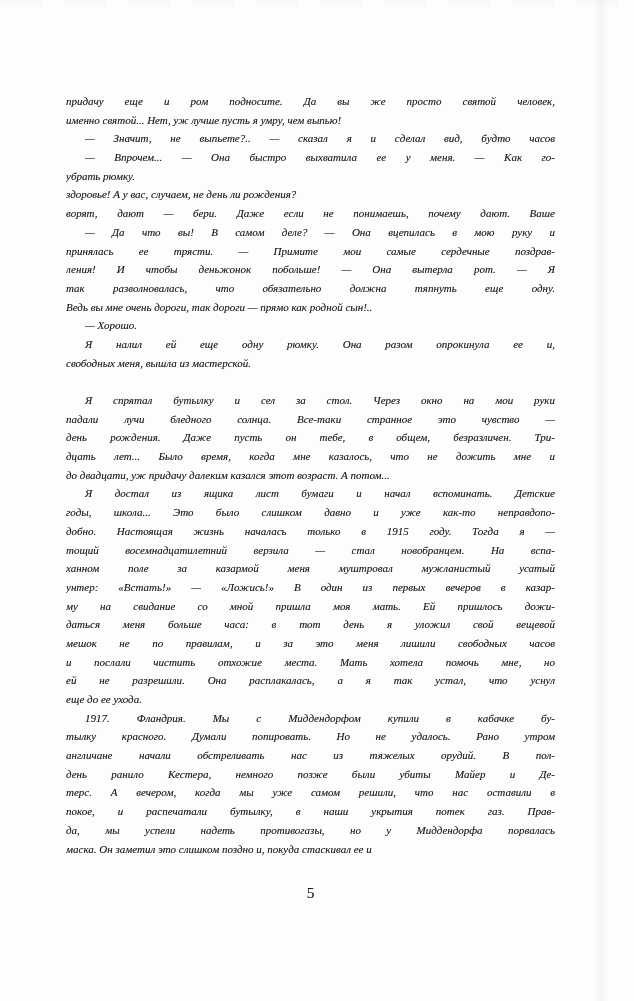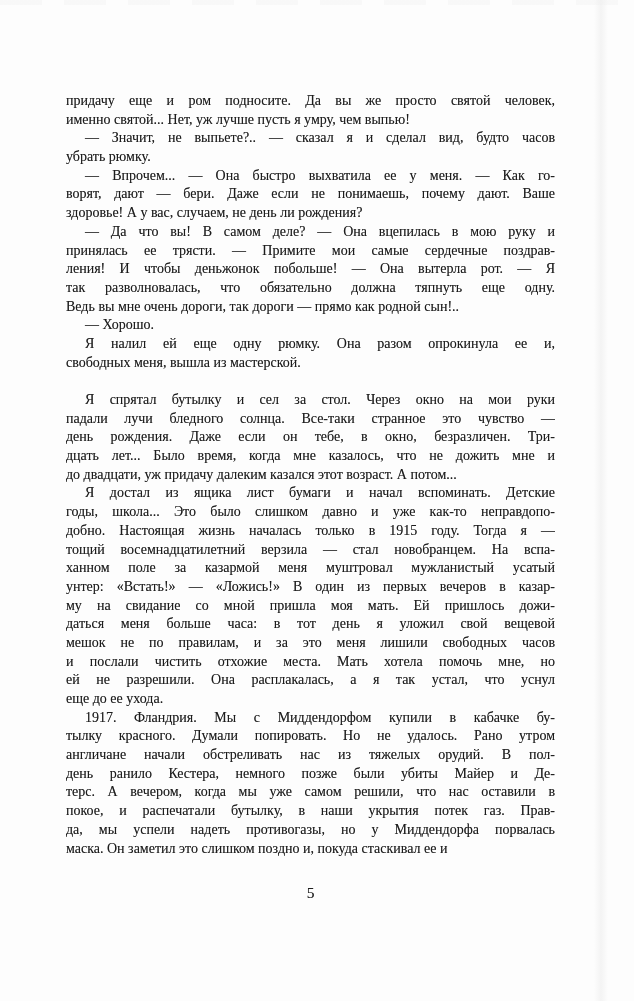--- a/index.html
+++ b/index.html
@@ -38,26 +38,27 @@
   }
   .text-block {
     position: absolute;
     left: 66px;
     top: 92px;
     width: 489px;
   }
   .line {
     height: 18.7px;
     line-height: 18.7px;
-    font-size: 14px;
+    font-size: 11px;
     text-align: justify;
     text-align-last: justify;
     overflow: hidden;
     white-space: normal;
     text-shadow: 0 0 0.35px rgba(25,25,25,0.45);
+    font-style: italic;
   }
   .line.indent {
     text-indent: 19px;
   }
   .line.para-end {
     text-align-last: left;
   }
   .line.blank {
     text-align-last: left;
   }
@@ -75,36 +76,36 @@
 </head>
 <body>
 
 <div class="scan-page" style="background: rgb(253, 253, 253); color: rgb(29, 29, 29);">
   <div class="scan-artifact-top"></div>
   <div class="scan-artifact-right"></div>
   <div class="text-block" id="text-block">
       <div class="line">придачу еще и ром подносите. Да вы же просто святой человек,</div>
       <div class="line para-end">именно святой... Нет, уж лучше пусть я умру, чем выпью!</div>
       <div class="line indent">— Значит, не выпьете?.. — сказал я и сделал вид, будто часов</div>
+      <div class="line indent">— Впрочем... — Она быстро выхватила ее у меня. — Как го-</div>
       <div class="line para-end">убрать рюмку.</div>
-      <div class="line indent">— Впрочем... — Она быстро выхватила ее у меня. — Как го-</div>
+      <div class="line para-end">здоровье! А у вас, случаем, не день ли рождения?</div>
       <div class="line">ворят, дают — бери. Даже если не понимаешь, почему дают. Ваше</div>
-      <div class="line para-end">здоровье! А у вас, случаем, не день ли рождения?</div>
       <div class="line indent">— Да что вы! В самом деле? — Она вцепилась в мою руку и</div>
       <div class="line">принялась ее трясти. — Примите мои самые сердечные поздрав-</div>
       <div class="line">ления! И чтобы деньжонок побольше! — Она вытерла рот. — Я</div>
       <div class="line">так разволновалась, что обязательно должна тяпнуть еще одну.</div>
       <div class="line para-end">Ведь вы мне очень дороги, так дороги — прямо как родной сын!..</div>
       <div class="line indent para-end">— Хорошо.</div>
       <div class="line indent">Я налил ей еще одну рюмку. Она разом опрокинула ее и,</div>
       <div class="line para-end">свободных меня, вышла из мастерской.</div>
       <div class="line blank">&nbsp;</div>
       <div class="line indent">Я спрятал бутылку и сел за стол. Через окно на мои руки</div>
       <div class="line">падали лучи бледного солнца. Все-таки странное это чувство —</div>
-      <div class="line">день рождения. Даже если он тебе, в окно, безразличен. Три-</div>
+      <div class="line">день рождения. Даже пусть он тебе, в общем, безразличен. Три-</div>
       <div class="line">дцать лет... Было время, когда мне казалось, что не дожить мне и</div>
       <div class="line para-end">до двадцати, уж придачу далеким казался этот возраст. А потом...</div>
       <div class="line indent">Я достал из ящика лист бумаги и начал вспоминать. Детские</div>
       <div class="line">годы, школа... Это было слишком давно и уже как-то неправдопо-</div>
       <div class="line">добно. Настоящая жизнь началась только в 1915 году. Тогда я —</div>
       <div class="line">тощий восемнадцатилетний верзила — стал новобранцем. На вспа-</div>
       <div class="line">ханном поле за казармой меня муштровал мужланистый усатый</div>
       <div class="line">унтер: «Встать!» — «Ложись!» В один из первых вечеров в казар-</div>
       <div class="line">му на свидание со мной пришла моя мать. Ей пришлось дожи-</div>
       <div class="line">даться меня больше часа: в тот день я уложил свой вещевой</div>

